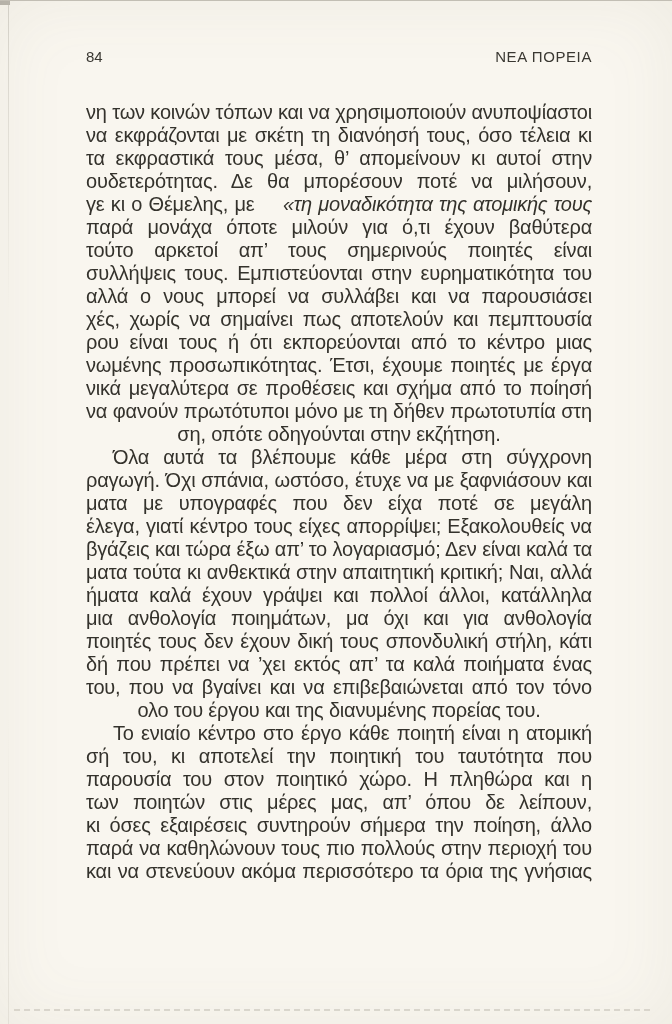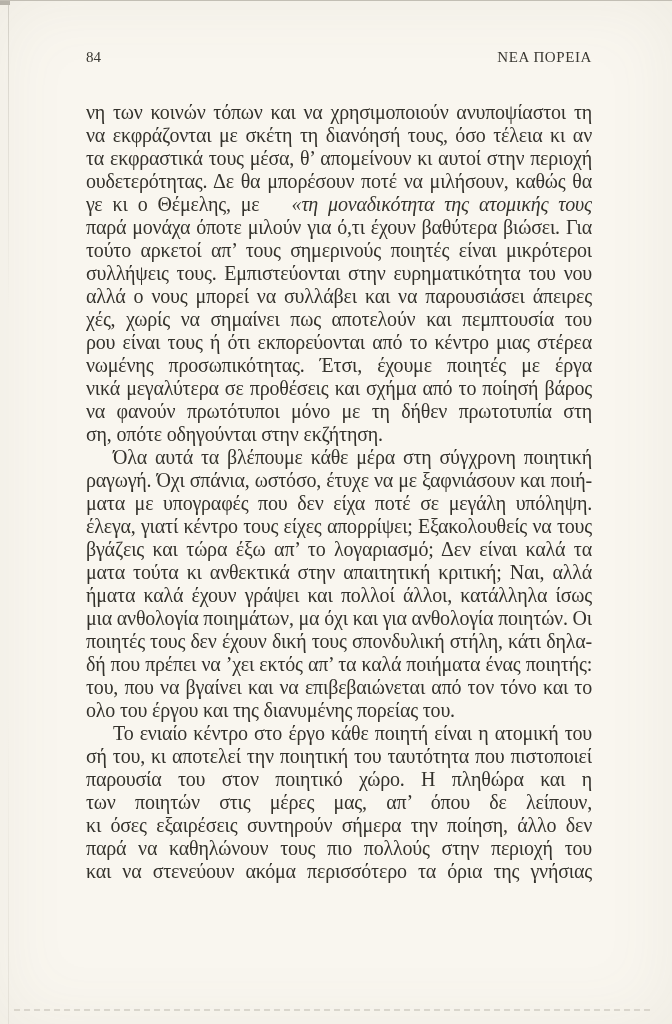--- a/index.html
+++ b/index.html
@@ -8,21 +8,21 @@
     background: #e9e6df;
   }
   .page {
     position: relative;
     width: 672px;
     height: 1024px;
     background: #f9f6ef;
     overflow: hidden;
     box-shadow: inset 0 0 70px rgba(120, 110, 88, 0.08);
     border-top: 1px solid #c2beb4;
-    font-family: Liberation Serif, serif;
+    font-family: Liberation Sans, sans-serif;
     color: #34322c;
   }
   .scan-edge-left {
     position: absolute;
     left: 8px;
     top: 0;
     bottom: 0;
     width: 1px;
     background: linear-gradient(#b9b5ab, rgba(185,181,171,0) 30%, rgba(185,181,171,0) 70%, #d8d4ca);
     opacity: 0.55;
@@ -68,21 +68,21 @@
     line-height: 23px;
     overflow: hidden;
   }
   .line::after {
     content: "";
     display: inline-block;
     width: 100%;
     height: 0;
   }
   .line.end {
-    text-align: left;
+    text-align: center;
   }
   .line.end::after {
     content: none;
   }
   .line.indent {
     text-indent: 27px;
   }
   .q {
     font-style: italic;
     margin-left: 22px;

